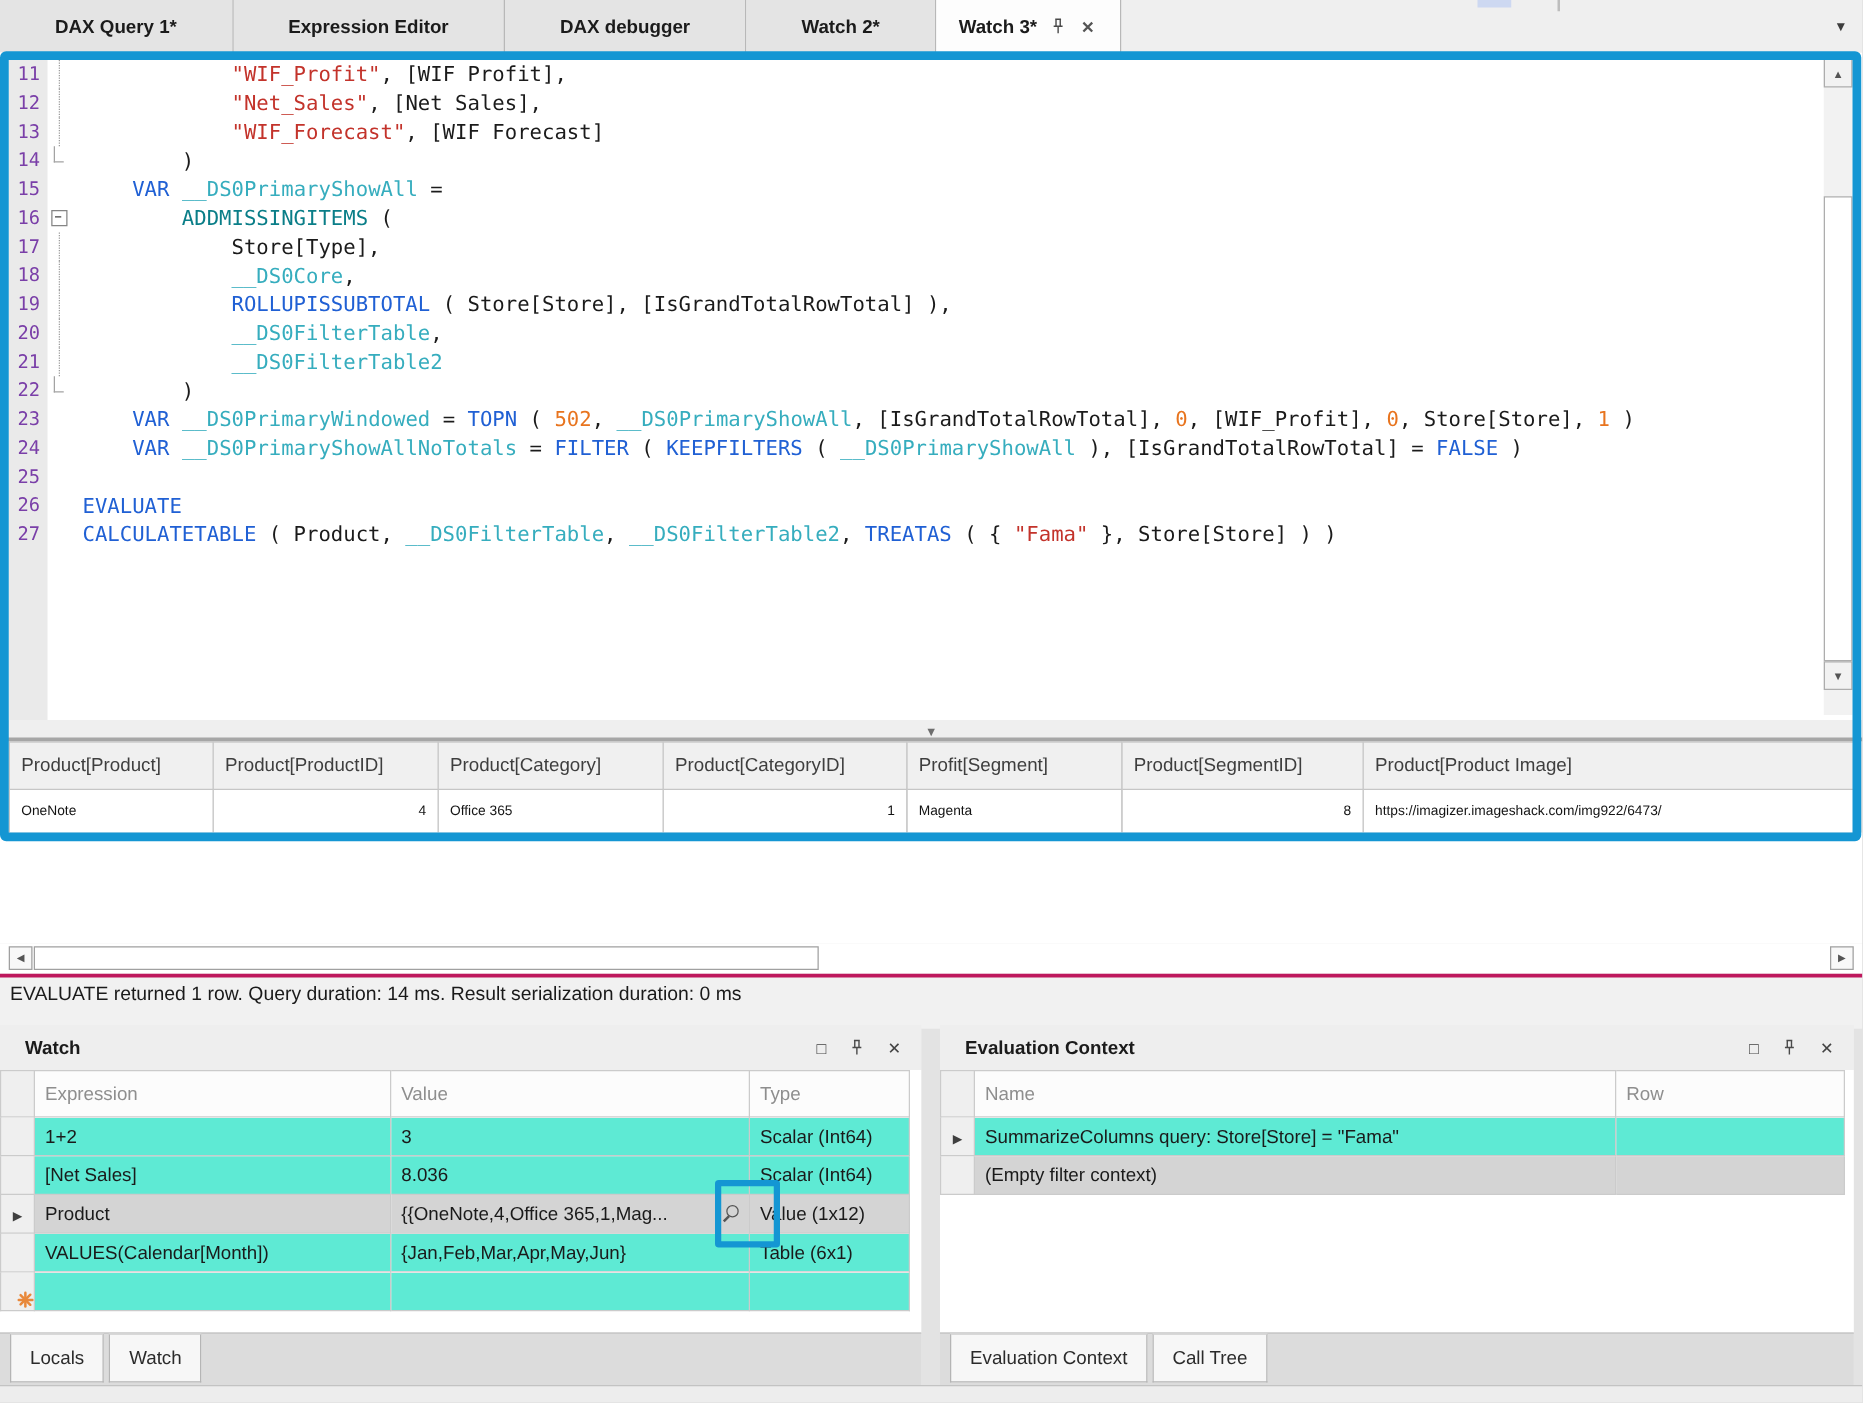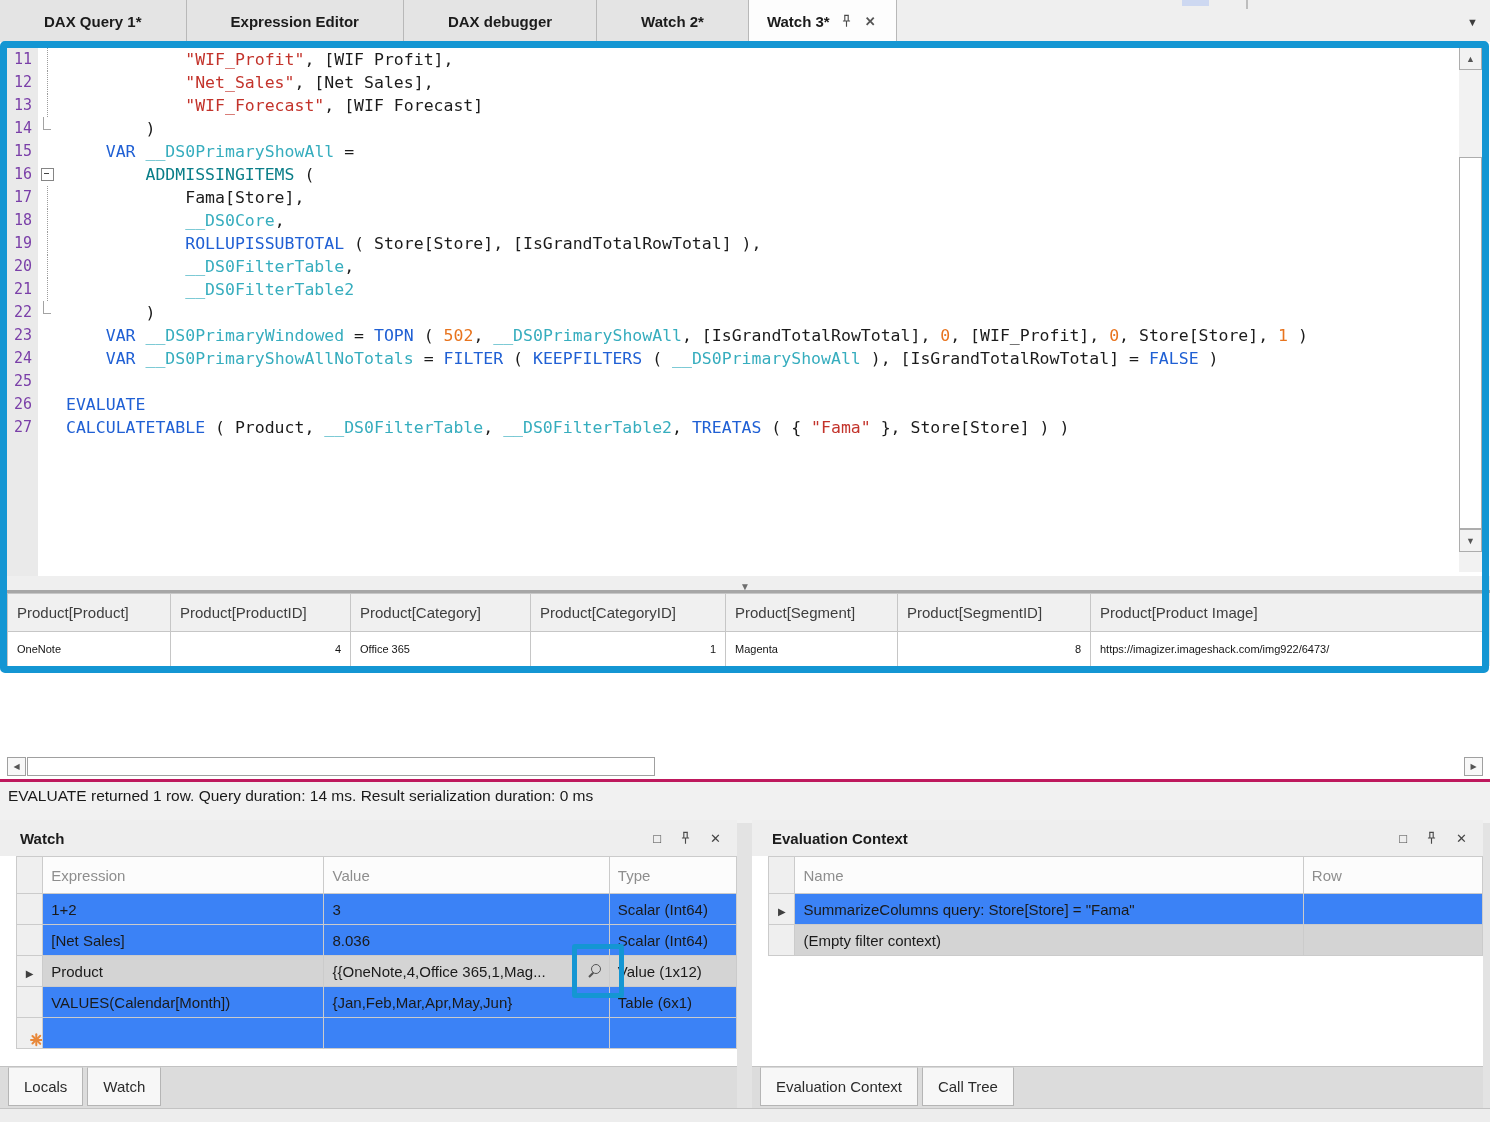--- a/index.html
+++ b/index.html
@@ -70,24 +70,24 @@
 
   
   .panel{position:absolute;top:820px;height:288px;background:#EEEEEE;}
   #watch-panel{left:0;width:737px;}
   #eval-panel{left:752px;width:731px;}
   .panel-title{position:absolute;left:0;top:0;right:0;height:36px;display:flex;align-items:center;
                background:#EEEEEE;padding:0 16px 0 20px;box-sizing:border-box;}
   .panel-title .pt{font-size:15px;font-weight:bold;color:#1B1B1B;flex:1;}
   .ti{font-size:13px;color:#444;margin-left:17px;}
   .panel-body{position:absolute;left:0;top:36px;right:0;height:210px;background:#FFFFFF;}
-  .grid{border-collapse:collapse;table-layout:fixed;margin-left:16px;}
+  .grid{border-collapse:collapse;table-layout:fixed;margin-left:0;}
   .grid th{height:36px;background:#FCFCFC;color:#8E8E8E;font-weight:normal;font-size:15px;text-align:left;
            padding:0 8px;border:1px solid #CBCBCB;overflow:hidden;white-space:nowrap;}
-  .grid td{height:30px;background:#3b82f6;color:#1A1A1A;font-size:15px;padding:0 8px;
+  .grid td{height:30px;background:#5eead4;color:#1A1A1A;font-size:15px;padding:0 8px;
            border:1px solid #CBCBCB;overflow:hidden;white-space:nowrap;}
   .grid th.gut,.grid td.gut{background:#EFEFEF;padding:0;text-align:center;}
   .grid tr.sel td{background:#D4D4D4;} .grid tr.sel td.gut{background:#EFEFEF;}
   .grid tr.grayrow td{background:#D4D4D4;} .grid tr.grayrow td.gut{background:#EFEFEF;}
   .row-arrow{font-size:10px;color:#3F3F3F;}
   .valcell{position:relative;padding-right:26px !important;}
   .mag{position:absolute;right:6px;top:50%;margin-top:-8px;width:16px;height:16px;display:inline-block;}
   .mag::before{content:"";position:absolute;left:4px;top:1px;width:8px;height:8px;border:1.5px solid #555;border-radius:50%;}
   .mag::after{content:"";position:absolute;left:1px;top:11px;width:6px;height:1.6px;background:#555;transform:rotate(-45deg);}
   .star{position:relative;width:13px;height:13px;margin:0 auto;}
@@ -179,21 +179,21 @@
           <span class="fold">
             <i class="fold-box"></i>
           </span>
           <span class="ct"><span class="tok-pl">        </span><span class="tok-fn">ADDMISSINGITEMS</span><span class="tok-pl"> (</span></span>
         </div>
         <div class="code-line">
           <span class="ln">17</span>
           <span class="fold">
             <i class="fold-line"></i>
           </span>
-          <span class="ct"><span class="tok-pl">            Fama[Store],</span></span>
+          <span class="ct"><span class="tok-pl">            Store[Type],</span></span>
         </div>
         <div class="code-line">
           <span class="ln">18</span>
           <span class="fold">
             <i class="fold-line"></i>
           </span>
           <span class="ct"><span class="tok-pl">            </span><span class="tok-var">__DS0Core</span><span class="tok-pl">,</span></span>
         </div>
         <div class="code-line">
           <span class="ln">19</span>
@@ -274,21 +274,21 @@
           <col style="width: 172px;">
           <col style="width: 193px;">
           <col style="width: 393px;">
         </colgroup>
         <thead>
           <tr>
             <th>Product[Product]</th>
             <th>Product[ProductID]</th>
             <th>Product[Category]</th>
             <th>Product[CategoryID]</th>
-            <th>Product[Segment]</th>
+            <th>Profit[Segment]</th>
             <th>Product[SegmentID]</th>
             <th>Product[Product Image]</th>
           </tr>
         </thead>
         <tbody>
           <tr>
             <td>OneNote</td>
             <td class="num">4</td>
             <td>Office 365</td>
             <td class="num">1</td>

